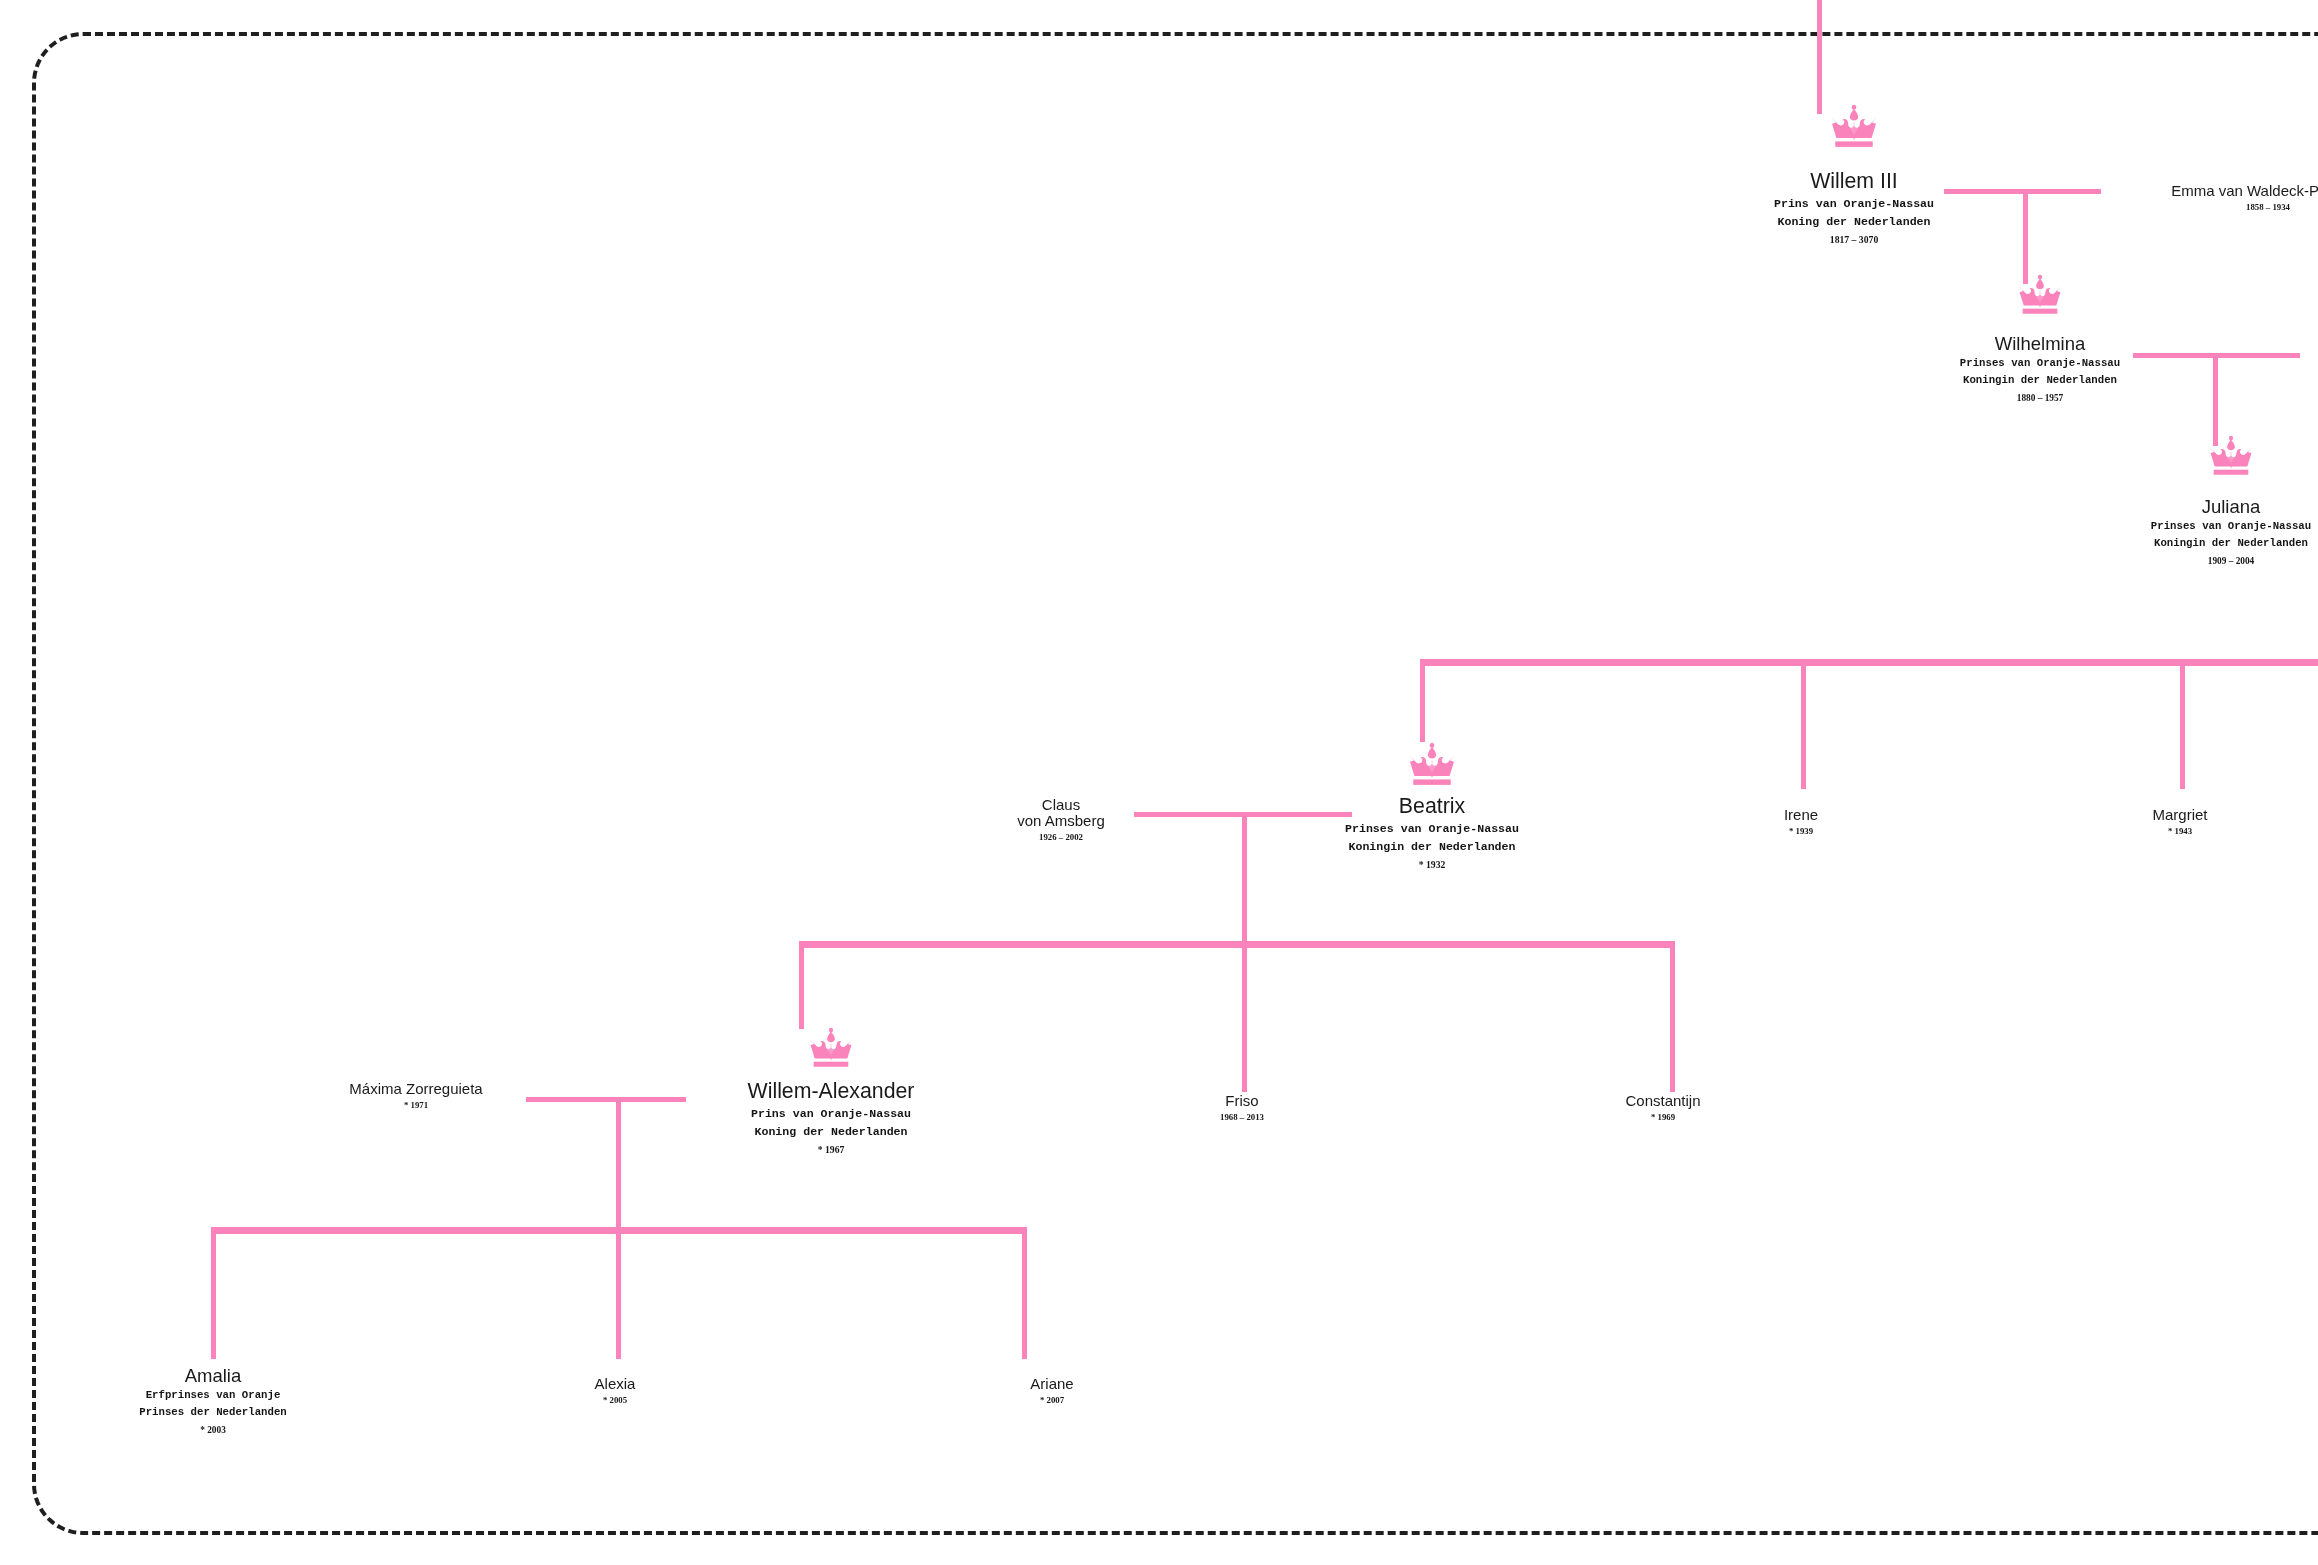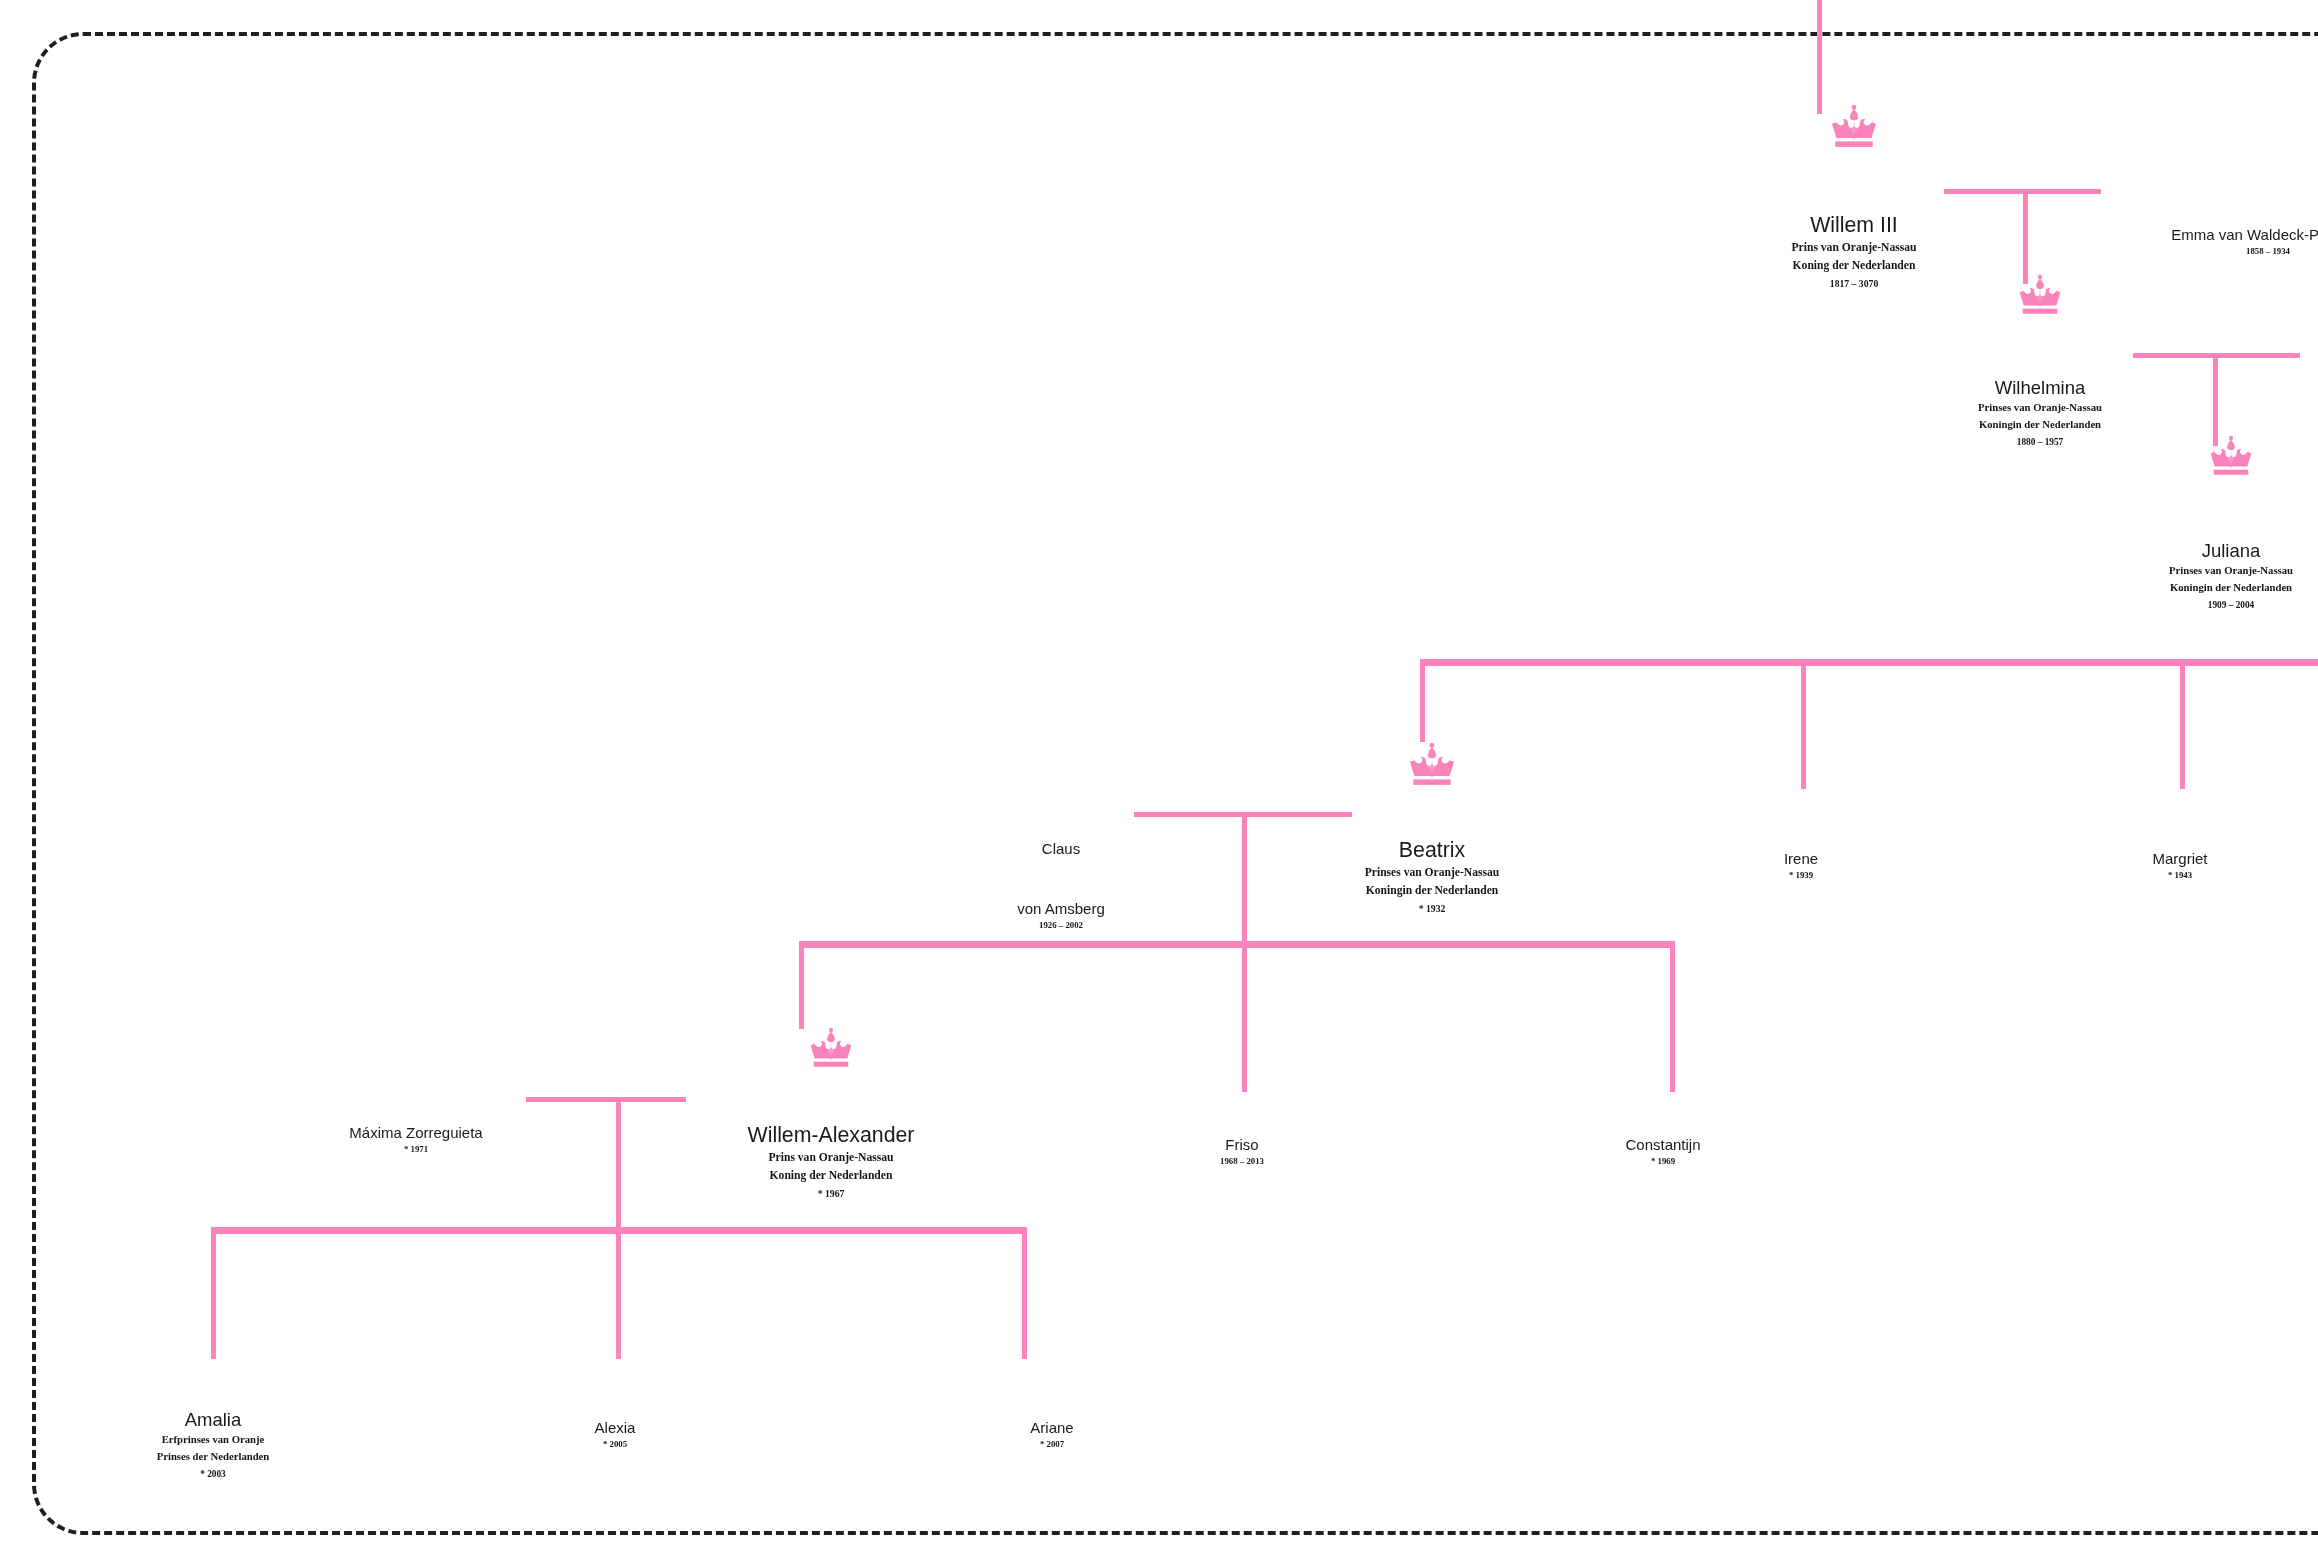--- a/index.html
+++ b/index.html
@@ -31,25 +31,24 @@
     position:absolute;
     text-align:center;
     white-space:nowrap;
     transform:translateX(-50%);
   }
   .p-name{
     color:#1a1a1a;
     font-family:"Liberation Sans",sans-serif;
     font-weight:400;
     line-height:1.05;
-    margin-top:44px;
   }
   .p-title{
     color:#151515;
-    font-family:Liberation Serif, serif;
+    font-family:Liberation Mono, monospace;
     font-weight:700;
     line-height:1.35;
   }
   .p-dates{
     color:#151515;
     font-family:"Liberation Serif",serif;
     font-weight:700;
     line-height:1.3;
   }
   

